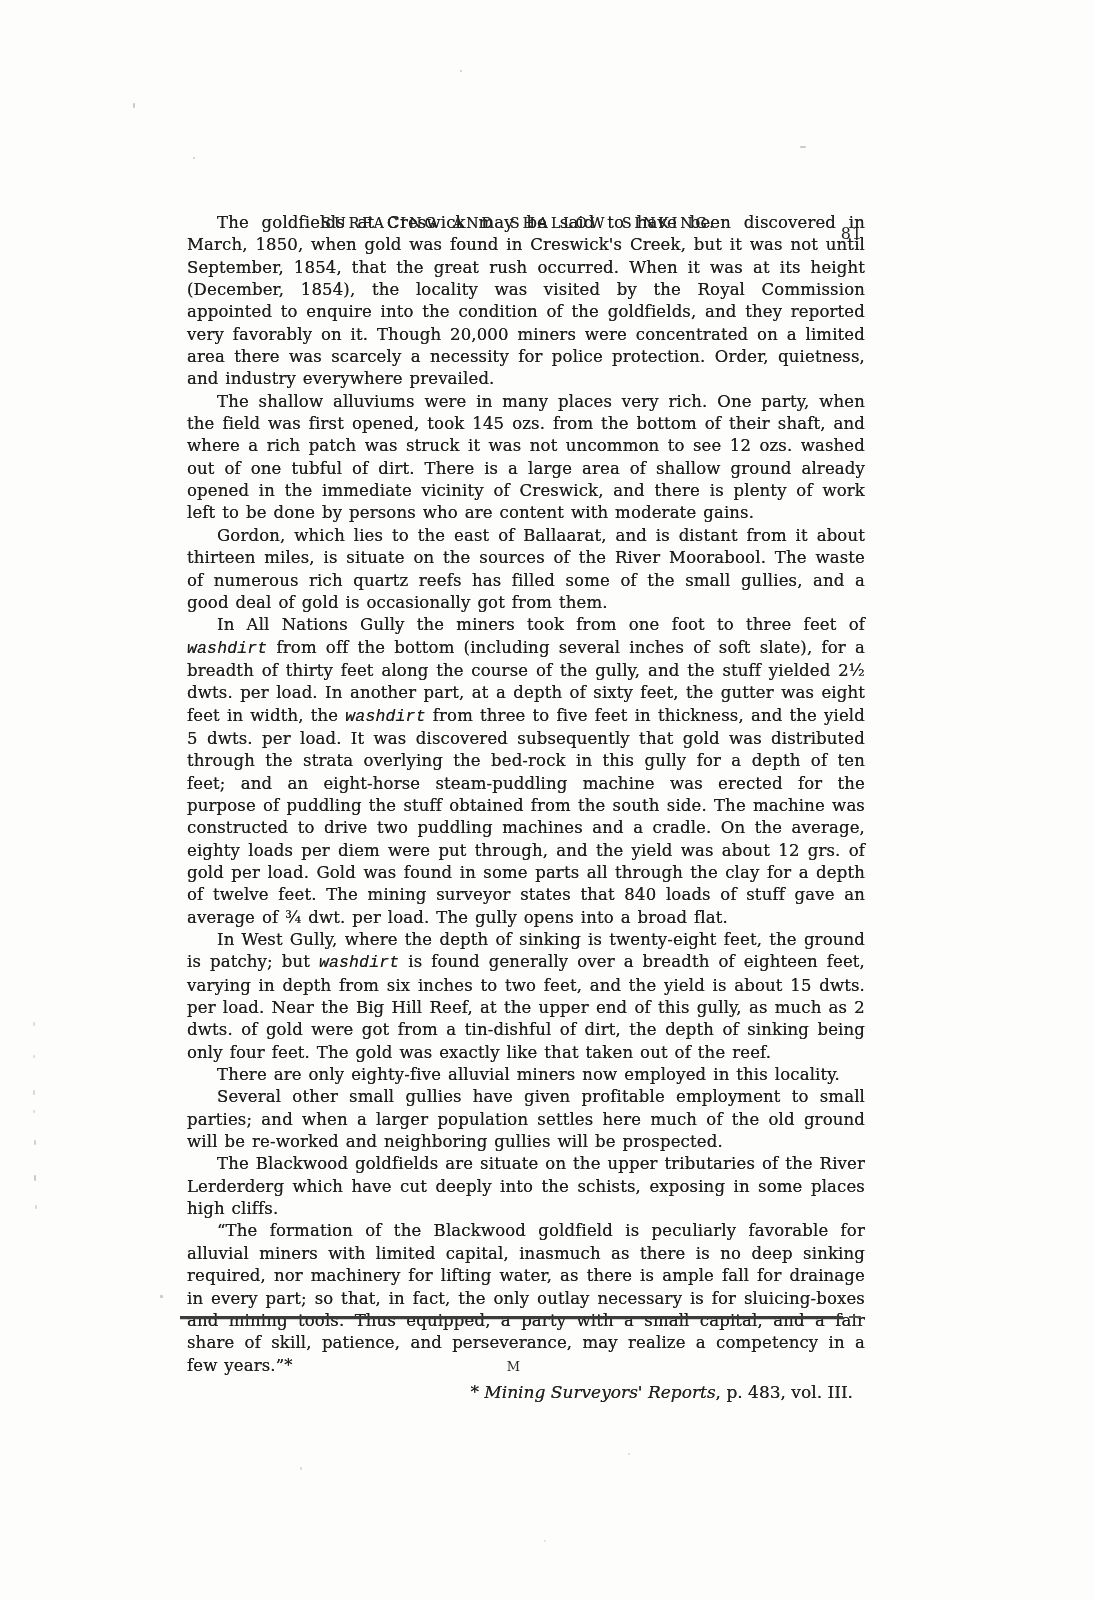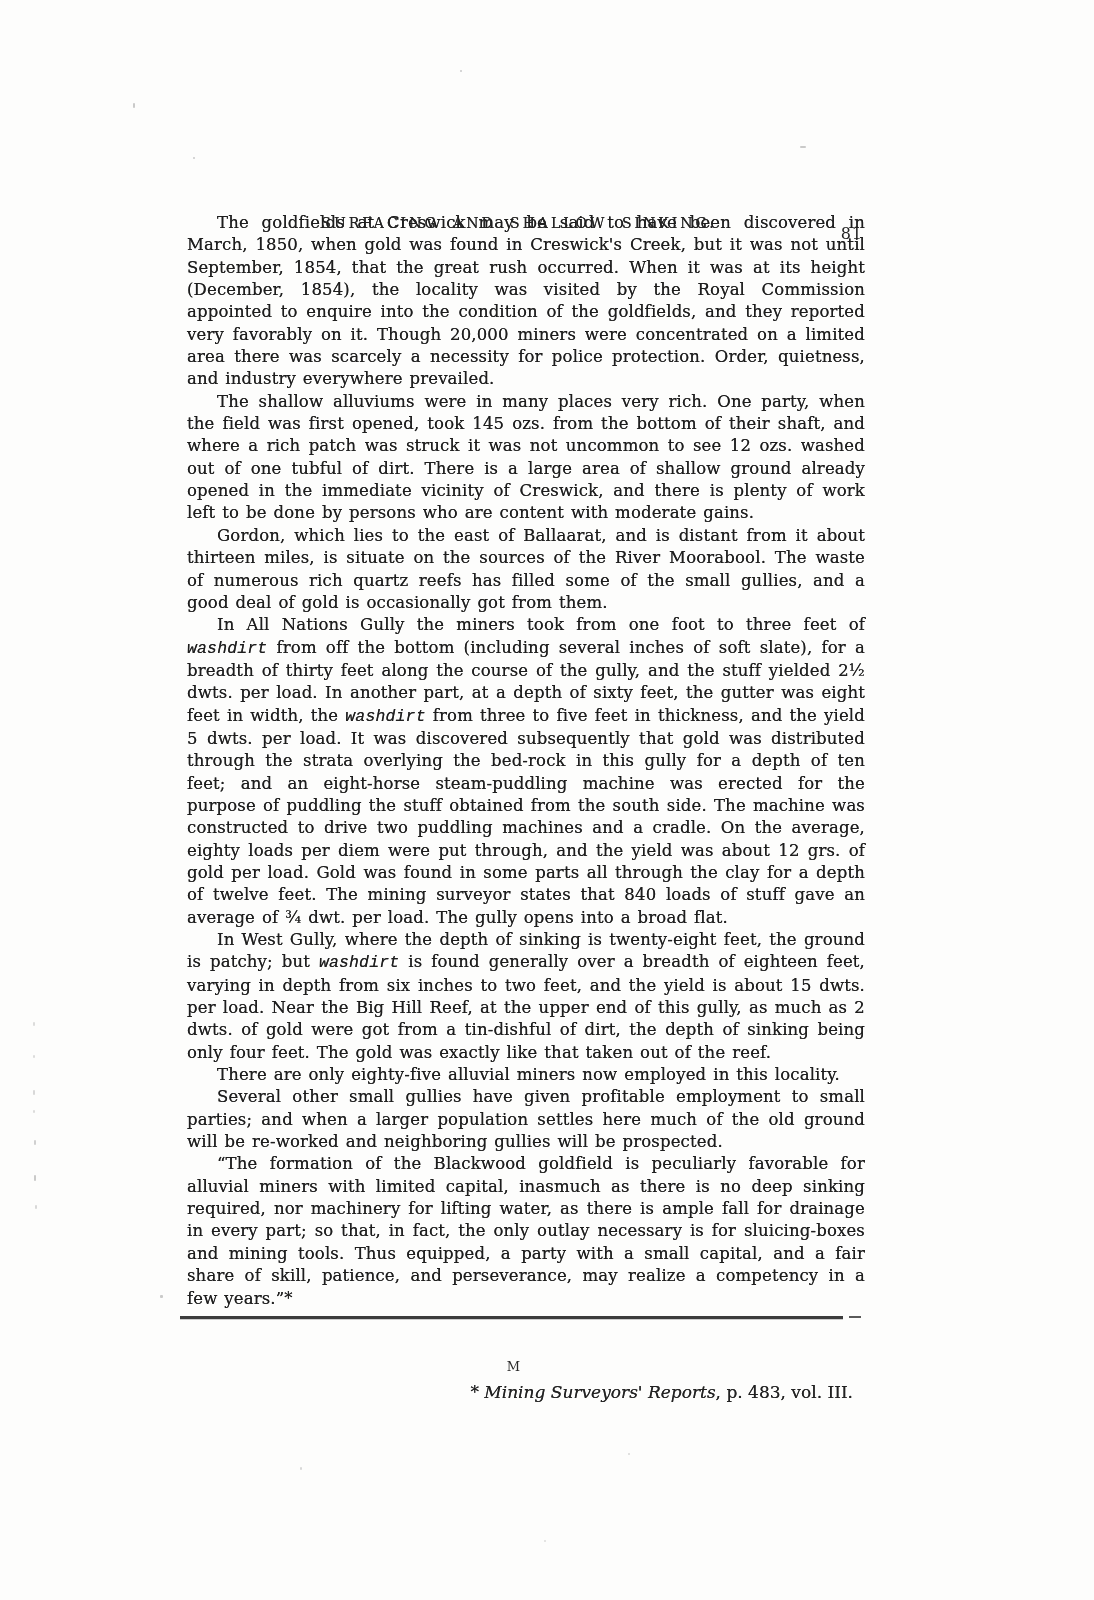--- a/index.html
+++ b/index.html
@@ -124,20 +124,21 @@
   </div>
 
   <div class="body-text">
     <p><span>The goldfields at Creswick may be said to have been discovered in March, 1850, when gold was found in Creswick's Creek, but it was not until September, 1854, that the great rush occurred.  When it was at its height (December, 1854), the locality was visited by the Royal Commission appointed to enquire into the condition of the goldfields, and they reported very favorably on it.  Though 20,000 miners were concentrated on a limited area there was scarcely a necessity for police protection.  Order, quietness, and industry everywhere prevailed.</span></p>
     <p><span>The shallow alluviums were in many places very rich.  One party, when the field was first opened, took 145 ozs. from the bottom of their shaft, and where a rich patch was struck it was not uncommon to see 12 ozs. washed out of one tubful of dirt.  There is a large area of shallow ground already opened in the immediate vicinity of Creswick, and there is plenty of work left to be done by persons who are content with moderate gains.</span></p>
     <p><span>Gordon, which lies to the east of Ballaarat, and is distant from it about thirteen miles, is situate on the sources of the River Moorabool.  The waste of numerous rich quartz reefs has filled some of the small gullies, and a good deal of gold is occasionally got from them.</span></p>
     <p><span>In All Nations Gully the miners took from one foot to three feet of </span><em>washdirt</em><span> from off the bottom (including several inches of soft slate), for a breadth of thirty feet along the course of the gully, and the stuff yielded 2½ dwts. per load.  In another part, at a depth of sixty feet, the gutter was eight feet in width, the </span><em>washdirt</em><span> from three to five feet in thickness, and the yield 5 dwts. per load.  It was discovered subsequently that gold was distributed through the strata overlying the bed-rock in this gully for a depth of ten feet; and an eight-horse steam-puddling machine was erected for the purpose of puddling the stuff obtained from the south side.  The machine was constructed to drive two puddling machines and a cradle.  On the average, eighty loads per diem were put through, and the yield was about 12 grs. of gold per load.  Gold was found in some parts all through the clay for a depth of twelve feet.  The mining surveyor states that 840 loads of stuff gave an average of ¾ dwt. per load.  The gully opens into a broad flat.</span></p>
     <p><span>In West Gully, where the depth of sinking is twenty-eight feet, the ground is patchy; but </span><em>washdirt</em><span> is found generally over a breadth of eighteen feet, varying in depth from six inches to two feet, and the yield is about 15 dwts. per load.  Near the Big Hill Reef, at the upper end of this gully, as much as 2 dwts. of gold were got from a tin-dishful of dirt, the depth of sinking being only four feet.  The gold was exactly like that taken out of the reef.</span></p>
     <p><span>There are only eighty-five alluvial miners now employed in this locality.</span></p>
     <p><span>Several other small gullies have given profitable employment to small parties; and when a larger population settles here much of the old ground will be re-worked and neighboring gullies will be prospected.</span></p>
+    <p><span>The Blackwood goldfields are situate on the upper tributaries of the River Lerderderg which have cut deeply into the schists, exposing in some places high cliffs.</span></p>
     <p><span>“The formation of the Blackwood goldfield is peculiarly favorable for alluvial miners with limited capital, inasmuch as there is no deep sinking required, nor machinery for lifting water, as there is ample fall for drainage in every part; so that, in fact, the only outlay necessary is for sluicing-boxes and mining tools.  Thus equipped, a party with a small capital, and a fair share of skill, patience, and perseverance, may realize a competency in a few years.”*</span></p>
   </div>
 
   <div class="footnote-rule"></div>
   <div class="footnote-rule-dash"></div>
 
   <div class="footnote"><span>* </span><em>Mining Surveyors' Reports</em><span>, p. 483, vol. III.</span></div>
 
   <div class="signature">M</div>
 

